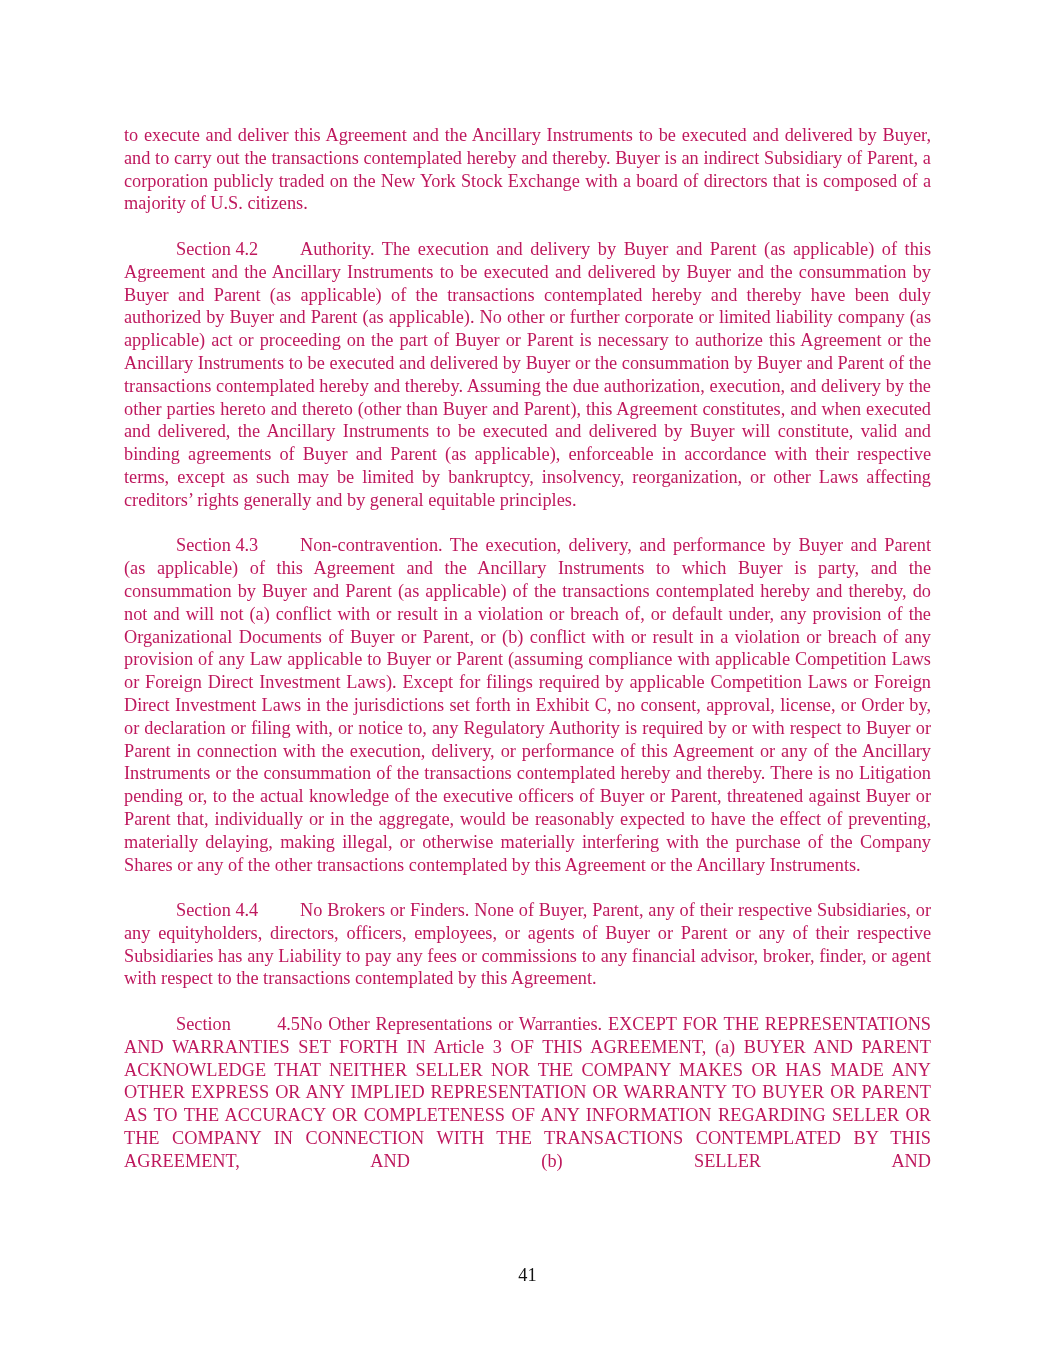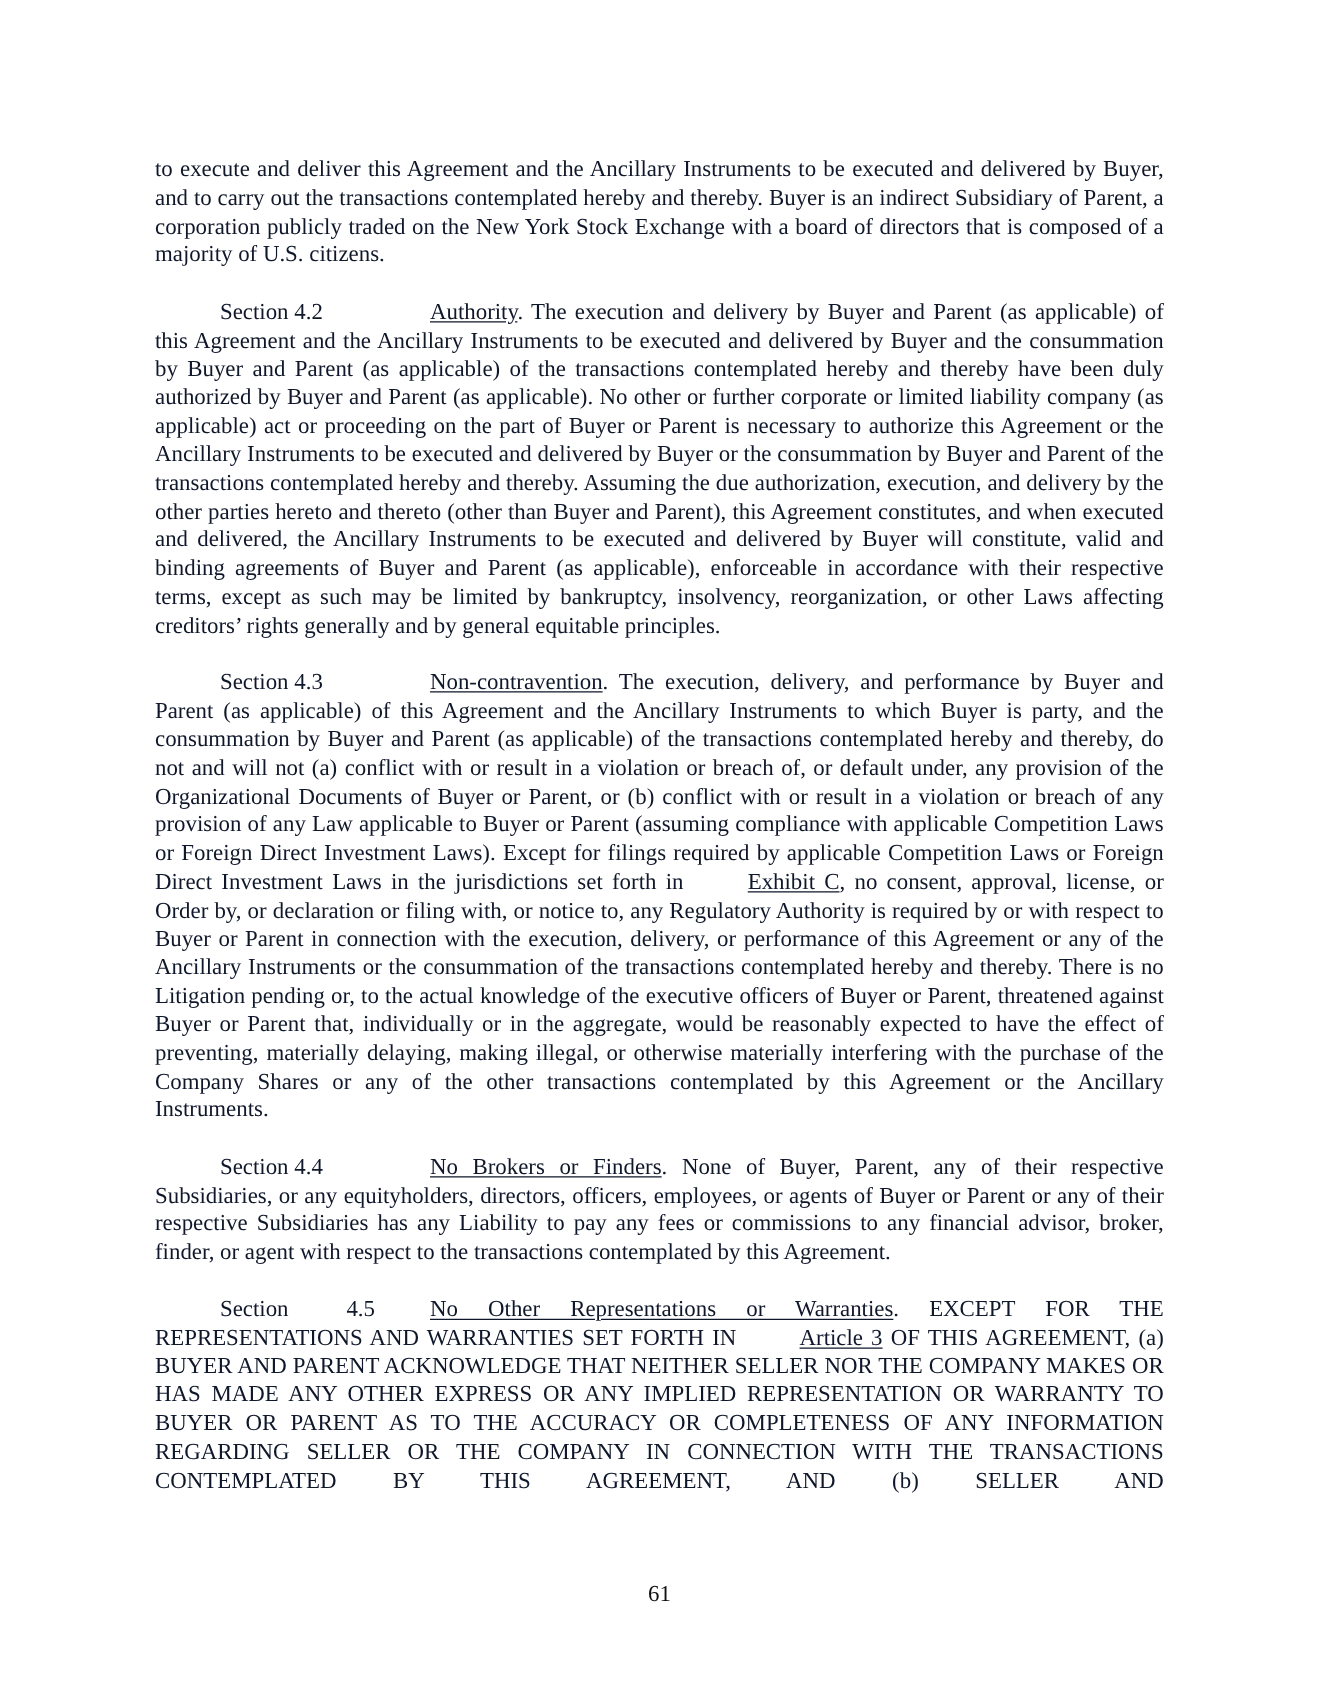--- a/index.html
+++ b/index.html
@@ -5,25 +5,25 @@
   html, body { margin: 0; padding: 0; background: #ffffff; }
   body { width: 1055px; height: 1365px; position: relative; overflow: hidden; }
   .page {
     position: absolute;
     left: 124px;
     top: 124px;
     width: 807px;
     font-family: "Liberation Serif", "DejaVu Serif", serif;
     font-size: 18.3px;
     line-height: 22.8px;
-    color: #0f172a;
+    color: #be185d;
   }
   p { margin: 0 0 22.8px 0; text-align: justify; text-align-last: left; }
   .sec-num { display: inline-block; margin-left: 52px; width: 124px; }
-  .u { text-decoration: underline; text-underline-offset: 2px; margin-left: 44px; }
+  .u { text-underline-offset: 2px; }
   .page-number {
     position: absolute;
     left: 0; right: 0;
     top: 1265px;
     text-align: center;
     font-family: "Liberation Serif", "DejaVu Serif", serif;
     font-size: 18.3px;
     color: #111111;
   }
   p.last-justify { text-align-last: justify; }
@@ -36,13 +36,13 @@
 
   <p><span class="sec-num">Section 4.2</span><span class="u">Authority</span><span>. The execution and delivery by Buyer and Parent (as applicable) of this Agreement and the Ancillary Instruments to be executed and delivered by Buyer and the consummation by Buyer and Parent (as applicable) of the transactions contemplated hereby and thereby have been duly authorized by Buyer and Parent (as applicable). No other or further corporate or limited liability company (as applicable) act or proceeding on the part of Buyer or Parent is necessary to authorize this Agreement or the Ancillary Instruments to be executed and delivered by Buyer or the consummation by Buyer and Parent of the transactions contemplated hereby and thereby. Assuming the due authorization, execution, and delivery by the other parties hereto and thereto (other than Buyer and Parent), this Agreement constitutes, and when executed and delivered, the Ancillary Instruments to be executed and delivered by Buyer will constitute, valid and binding agreements of Buyer and Parent (as applicable), enforceable in accordance with their respective terms, except as such may be limited by bankruptcy, insolvency, reorganization, or other Laws affecting creditors’ rights generally and by general equitable principles.</span></p>
 
   <p><span class="sec-num">Section 4.3</span><span class="u">Non-contravention</span><span>. The execution, delivery, and performance by Buyer and Parent (as applicable) of this Agreement and the Ancillary Instruments to which Buyer is party, and the consummation by Buyer and Parent (as applicable) of the transactions contemplated hereby and thereby, do not and will not (a) conflict with or result in a violation or breach of, or default under, any provision of the Organizational Documents of Buyer or Parent, or (b) conflict with or result in a violation or breach of any provision of any Law applicable to Buyer or Parent (assuming compliance with applicable Competition Laws or Foreign Direct Investment Laws). Except for filings required by applicable Competition Laws or Foreign Direct Investment Laws in the jurisdictions set forth in </span><span class="u">Exhibit C</span><span>, no consent, approval, license, or Order by, or declaration or filing with, or notice to, any Regulatory Authority is required by or with respect to Buyer or Parent in connection with the execution, delivery, or performance of this Agreement or any of the Ancillary Instruments or the consummation of the transactions contemplated hereby and thereby. There is no Litigation pending or, to the actual knowledge of the executive officers of Buyer or Parent, threatened against Buyer or Parent that, individually or in the aggregate, would be reasonably expected to have the effect of preventing, materially delaying, making illegal, or otherwise materially interfering with the purchase of the Company Shares or any of the other transactions contemplated by this Agreement or the Ancillary Instruments.</span></p>
 
   <p><span class="sec-num">Section 4.4</span><span class="u">No Brokers or Finders</span><span>. None of Buyer, Parent, any of their respective Subsidiaries, or any equityholders, directors, officers, employees, or agents of Buyer or Parent or any of their respective Subsidiaries has any Liability to pay any fees or commissions to any financial advisor, broker, finder, or agent with respect to the transactions contemplated by this Agreement.</span></p>
 
   <p class="last-justify"><span class="sec-num">Section 4.5</span><span class="u">No Other Representations or Warranties</span><span>. EXCEPT FOR THE REPRESENTATIONS AND WARRANTIES SET FORTH IN </span><span class="u">Article 3</span><span> OF THIS AGREEMENT, (a) BUYER AND PARENT ACKNOWLEDGE THAT NEITHER SELLER NOR THE COMPANY MAKES OR HAS MADE ANY OTHER EXPRESS OR ANY IMPLIED REPRESENTATION OR WARRANTY TO BUYER OR PARENT AS TO THE ACCURACY OR COMPLETENESS OF ANY INFORMATION REGARDING SELLER OR THE COMPANY IN CONNECTION WITH THE TRANSACTIONS CONTEMPLATED BY THIS AGREEMENT, AND (b) SELLER AND</span></p>
 </div>
 
-<div class="page-number">61</div>
+<div class="page-number">41</div>
 
 </body></html>

